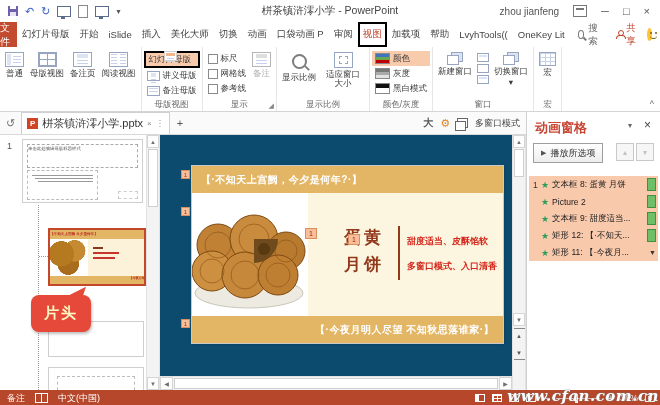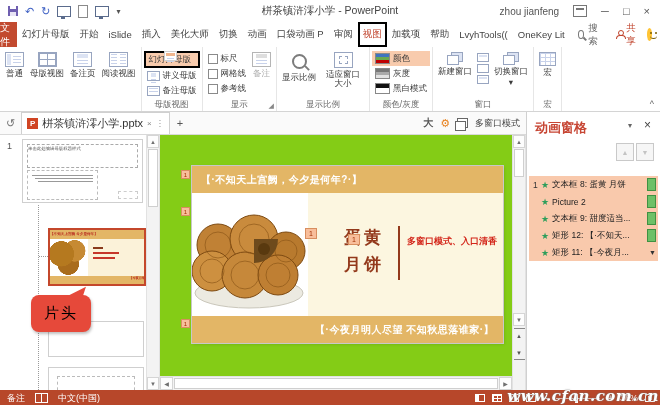--- a/index.html
+++ b/index.html
@@ -125,38 +125,38 @@
   .ms-strip.bot b{position:absolute;right:-14px;top:0;transform:scale(.4);transform-origin:100% 0;}
   .ms-mid{position:absolute;left:0;top:9px;right:0;bottom:8px;display:flex;}
   .ms-img{width:38px;background:
      radial-gradient(circle at 30% 40%,#b5791f 0 36%,transparent 37%),
      radial-gradient(circle at 65% 32%,#c68a33 0 30%,transparent 31%),
      radial-gradient(circle at 48% 68%,#a96c1c 0 33%,transparent 34%),#fff;}
   .ms-txt{flex:1;padding:5px 4px;}
   .ms-txt i{display:block;height:2px;background:#c6362a;margin:3px 1px;}
   .callout{position:absolute;left:31px;top:160px;width:60px;height:37px;background:#e6493a;border-radius:8px;z-index:5;display:flex;align-items:center;justify-content:center;box-shadow:1px 2px 3px rgba(0,0,0,.25);}
   .callout::before{content:"";position:absolute;top:-11px;right:7px;width:0;height:0;border-left:15px solid transparent;border-bottom:15px solid #e6493a;transform:rotate(18deg);}
-  .callout span{color:#000000;font-size:15px;font-weight:normal;letter-spacing:2px;}
+  .callout span{color:#fef9c3;font-size:15px;font-weight:bold;letter-spacing:2px;}
   .layout-empty{position:absolute;left:48px;width:94px;background:#fff;border:1px solid #cfcfcf;}
   .le1{top:186px;height:34px;}
   .le2{top:232px;height:32px;}
   .le2::before{content:"";position:absolute;left:8px;top:8px;right:8px;bottom:4px;border:1px dashed #bbb;}
 
   
   .vsb{width:14px;background:#f3f3f3;border-left:1px solid #e2e2e2;border-right:1px solid #e2e2e2;position:relative;box-sizing:border-box;}
   .sbtn{position:absolute;left:0;right:0;height:13px;border:1px solid #d5d5d5;background:#fdfdfd;color:#707070;font-size:6px;display:flex;align-items:center;justify-content:center;box-sizing:border-box;}
   .sb-top{top:0;} .sb-bot{bottom:0;}
   .sb-thumb{position:absolute;left:1px;right:1px;background:#fff;border:1px solid #cfcfcf;}
   .main-sb .sb-bot{bottom:64px;}
   .navbtns{position:absolute;left:0;right:0;bottom:14px;height:48px;display:flex;flex-direction:column;align-items:center;gap:4px;padding-top:4px;}
   .navbtn{width:11px;height:13px;font-size:6px;color:#555;display:flex;align-items:center;justify-content:center;border-top:1px solid #888;}
   .navbtn.dn{border-top:none;border-bottom:1px solid #888;}
 
   
-  .canvas{width:352px;position:relative;background:#84cc16;overflow:hidden;}
+  .canvas{width:352px;position:relative;background:#0c4a6e;overflow:hidden;}
   .slide{position:absolute;left:32px;top:31px;width:311px;height:177px;background:#fcf6e0;box-shadow:0 0 0 1px #c8c8c8,1px 1px 3px rgba(0,0,0,.18);}
   .banner{height:27px;background:#e3b666;color:#fff;font-weight:bold;font-size:10px;line-height:27px;letter-spacing:.5px;white-space:nowrap;overflow:hidden;}
   .banner.top{padding-left:9px;}
   .banner.bot{position:absolute;left:0;right:0;bottom:0;text-align:right;padding-right:9px;}
   .s-mid{position:absolute;left:0;top:27px;right:0;bottom:27px;}
   .s-img{position:absolute;left:0;top:0;width:116px;height:123px;background:#fff;overflow:hidden;}
   .s-title{position:absolute;left:148px;top:31px;width:48px;font-size:17px;font-weight:bold;color:#93391b;font-family:"Liberation Serif","DejaVu Serif",serif;line-height:27px;letter-spacing:3px;text-align:center;}
   .s-div{position:absolute;left:206px;top:33px;width:2px;height:54px;background:#93391b;}
   .s-bullets{position:absolute;left:215px;top:36px;font-size:9px;font-weight:bold;color:#d3261a;line-height:25px;white-space:nowrap;}
   .tag{position:absolute;width:12px;height:11px;background:#f8be9b;border:1px solid #d88e5f;color:#a03000;font-size:7px;line-height:10px;text-align:center;box-sizing:border-box;z-index:4;}
@@ -480,20 +480,21 @@
                   <path d="M 62 46 L 86 46 A 24 24 0 0 1 62 70 Z" fill="#6e4a1c"></path>
                   <circle cx="72" cy="56" r="6" fill="#59390f"></circle>
                 </svg>
               </div>
               <div class="s-title">
                 <div>蛋黄</div>
                 <div>月饼</div>
               </div>
               <div class="s-div"></div>
               <div class="s-bullets">
+                <div>甜度适当、皮酥馅软</div>
                 <div>多窗口模式、入口清香</div>
               </div>
             </div>
             <div class="banner bot">【·今夜月明人尽望 不知秋思落谁家·】</div>
           </div>
 
           <span class="tag sm" style="left:21px;top:35px;">1</span>
           <span class="tag sm" style="left:21px;top:72px;">1</span>
           <span class="tag sm" style="left:21px;top:184px;">1</span>
           <span class="tag" style="left:145px;top:93px;">1</span>
@@ -517,20 +518,24 @@
             <span class="navbtn dn">▼</span>
           </div>
         </div>
       </div>
     </div>
 
     <div class="pane">
       <div class="pane-title">动画窗格</div>
       <span class="pane-dd">▾</span>
       <span class="pane-x">×</span>
+      <div class="playbtn">
+        <span class="tri">▶</span>
+        <span>播放所选项</span>
+      </div>
       <div class="updown">
         <span class="udbtn">▲</span>
         <span class="udbtn">▼</span>
       </div>
       <div class="alist">
         <div class="arow">
           <span class="n">1</span>
           <span class="st">★</span>
           <span class="lb">文本框 8: 蛋黄 月饼</span>
           <span class="abar"></span>

